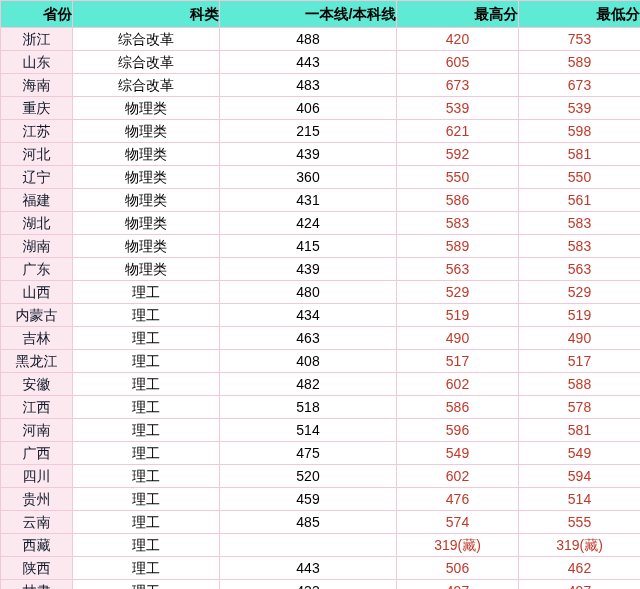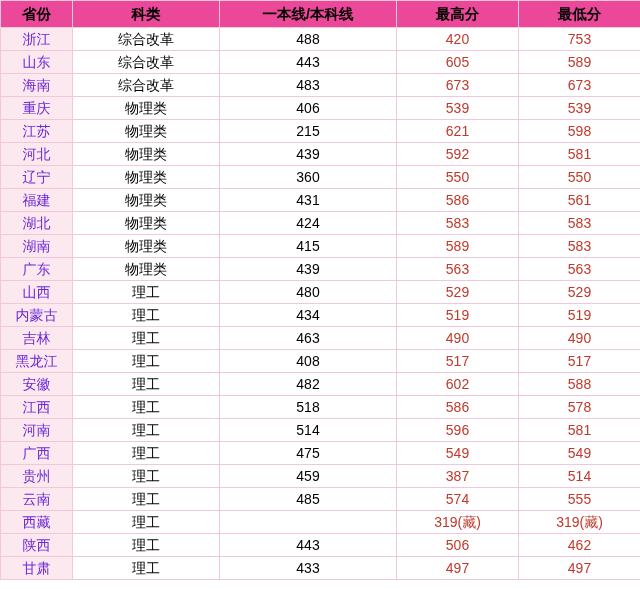--- a/index.html
+++ b/index.html
@@ -31,29 +31,30 @@
     text-align: center;
     vertical-align: middle;
     height: 22px;
     line-height: 20px;
     font-size: 14px;
     padding: 0;
     white-space: nowrap;
     overflow: hidden;
   }
   table.score-table thead th {
-    background: #ec4899;
+    background: #5eead4;
     font-weight: bold;
     color: #000000;
     font-size: 14.5px;
     height: 26px;
+    text-align: right;
   }
   table.score-table tbody td.col-province {
     background: #fbe9ef;
-    color: #6d28d9;
+    color: #0f172a;
   }
   table.score-table tbody td.col-category,
   table.score-table tbody td.col-line {
     background: #ffffff;
     color: #000000;
   }
   table.score-table tbody td.col-max,
   table.score-table tbody td.col-min {
     background: #ffffff;
     color: #c0392b;
@@ -207,24 +208,31 @@
         <td class="col-min">581</td>
       </tr>
       <tr>
         <td class="col-province">广西</td>
         <td class="col-category">理工</td>
         <td class="col-line">475</td>
         <td class="col-max">549</td>
         <td class="col-min">549</td>
       </tr>
       <tr>
+        <td class="col-province">四川</td>
+        <td class="col-category">理工</td>
+        <td class="col-line">520</td>
+        <td class="col-max">602</td>
+        <td class="col-min">594</td>
+      </tr>
+      <tr>
         <td class="col-province">贵州</td>
         <td class="col-category">理工</td>
         <td class="col-line">459</td>
-        <td class="col-max">387</td>
+        <td class="col-max">476</td>
         <td class="col-min">514</td>
       </tr>
       <tr>
         <td class="col-province">云南</td>
         <td class="col-category">理工</td>
         <td class="col-line">485</td>
         <td class="col-max">574</td>
         <td class="col-min">555</td>
       </tr>
       <tr>

